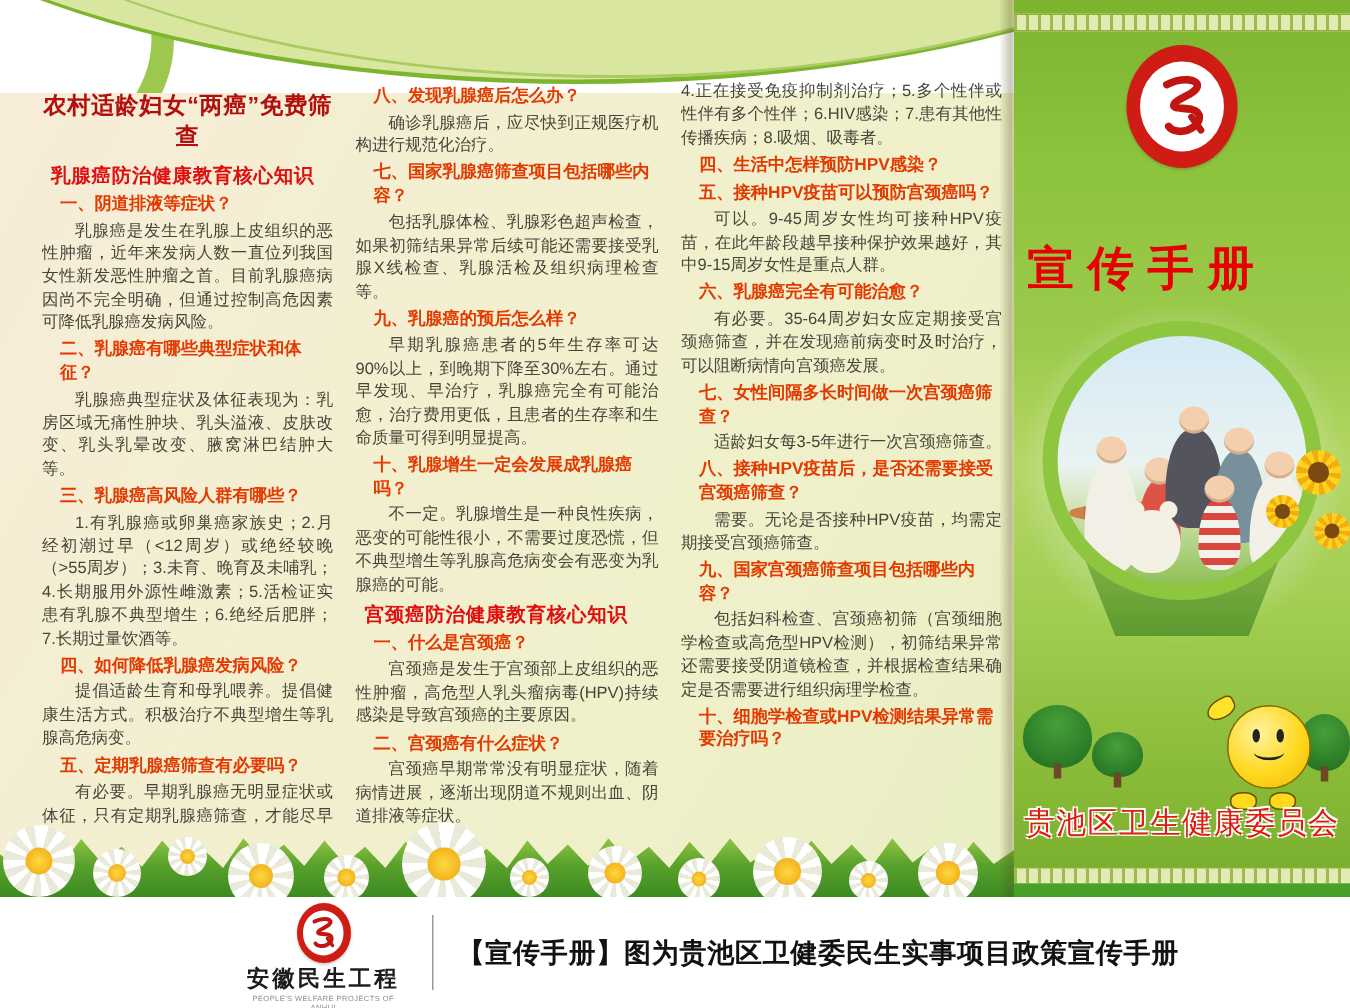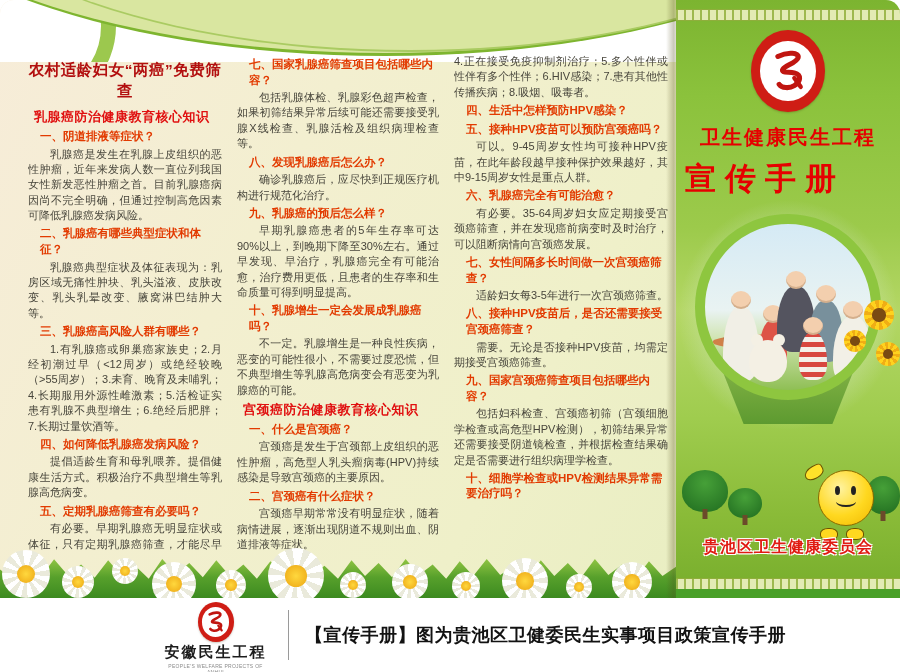--- a/index.html
+++ b/index.html
@@ -1,18 +1,18 @@
 <!DOCTYPE html>
 <html><head>
 <meta charset="utf-8">
 <style>
   * { margin:0; padding:0; box-sizing:border-box; }
   html,body { width:900px; height:672px; }
   body { font-family:"Liberation Sans","DejaVu Sans",sans-serif; background:#fff; overflow:hidden; }
-  .page { position:relative; width:900px; height:672px; background:#fff; overflow:hidden;border-radius:14px; }
+  .page { position:relative; width:900px; height:672px; background:#fff; overflow:hidden; }
 
   
   .pamphlet { position:absolute; left:0; top:0; width:900px; height:598px; overflow:hidden; }
   .inner-bg { position:absolute; left:0; top:0; width:676px; height:598px;
     background:linear-gradient(118deg,#f7ecd9 0%,#f3efd0 38%,#eff0c9 75%,#e9eec2 100%); }
 
   
   .topband { position:absolute; left:0; top:0; width:676px; height:62px; overflow:hidden; background:#fff; }
   .swoosh { position:absolute; left:-140px; top:-152px; width:1050px; height:208px; background:#d9e6a0;
     border-radius:0 0 50% 50% / 0 0 100% 100%; border-bottom:3px solid #7eb52f; }
@@ -94,21 +94,21 @@
   .mascot-eye { position:absolute; top:20px; width:5px; height:9px; border-radius:50%; background:#222; }
   .mascot-eye.l { left:31px; } .mascot-eye.r { left:47px; }
   .mascot-smile { position:absolute; left:32px; top:30px; width:20px; height:11px; border:2px solid #222;
     border-top:none; border-left:none; border-right:none; border-radius:0 0 50% 50%; }
   .mascot-boot { position:absolute; top:62px; width:18px; height:12px; background:#ffd820; border:1.5px solid #6a5200; border-radius:45% 45% 40% 40%; }
   .mascot-boot.l { left:16px; } .mascot-boot.r { left:42px; }
   .mascot-hand { position:absolute; left:0; top:0; width:20px; height:13px; background:#ffe32a; border:1.5px solid #6a5200;
     border-radius:60% 30% 50% 50%; transform:rotate(-28deg); }
 
   .org-lines { position:absolute; left:0; top:536px; width:100%; text-align:center; }
-  .org-line { font-size:16px; font-weight:700; color:#e01b12; letter-spacing:1px; line-height:1.33;
+  .org-line { font-size:20px; font-weight:400; color:#e01b12; letter-spacing:1px; line-height:1.33;
     text-shadow:1px 1px 0 #fff,-1px -1px 0 #fff,1px -1px 0 #fff,-1px 1px 0 #fff; }
 
   
   .footer { position:absolute; left:0; top:598px; width:900px; height:74px; background:#fff; }
   .footer-logo { position:absolute; left:163px; top:4px; width:105px; text-align:center; }
   .footer-emblem { width:36px; height:40px; margin:0 auto; }
   .footer-logo-text { font-size:15px; font-weight:800; color:#1c1c1c; letter-spacing:2px;
     font-family:"Liberation Serif","DejaVu Serif",serif; margin-top:1px; }
   .footer-logo-sub { font-size:5px; color:#8a8a8a; letter-spacing:.3px; margin-top:1px; }
   .footer-divider { position:absolute; left:288px; top:12px; width:1px; height:50px; background:#9a9a9a; }
@@ -152,26 +152,26 @@
         </div>
         <div class="sec">
           <div class="sec-h">五、定期乳腺癌筛查有必要吗？</div>
           <div class="sec-b">有必要。早期乳腺癌无明显症状或体征，只有定期乳腺癌筛查，才能尽早发现，通过及时诊断和规范治疗，可显著提高乳腺癌治愈率，提高生存质量。</div>
         </div>
 
       </div>
 
       <div class="col col2">
         <div class="sec">
+          <div class="sec-h">八、发现乳腺癌后怎么办？</div>
+          <div class="sec-b">确诊乳腺癌后，应尽快到正规医疗机构进行规范化治疗。</div>
+        </div>
+        <div class="sec">
           <div class="sec-h">七、国家乳腺癌筛查项目包括哪些内容？</div>
           <div class="sec-b">包括乳腺体检、乳腺彩色超声检查，如果初筛结果异常后续可能还需要接受乳腺X线检查、乳腺活检及组织病理检查等。</div>
-        </div>
-        <div class="sec">
-          <div class="sec-h">八、发现乳腺癌后怎么办？</div>
-          <div class="sec-b">确诊乳腺癌后，应尽快到正规医疗机构进行规范化治疗。</div>
         </div>
         <div class="sec">
           <div class="sec-h">九、乳腺癌的预后怎么样？</div>
           <div class="sec-b">早期乳腺癌患者的5年生存率可达90%以上，到晚期下降至30%左右。通过早发现、早治疗，乳腺癌完全有可能治愈，治疗费用更低，且患者的生存率和生命质量可得到明显提高。</div>
         </div>
         <div class="sec">
           <div class="sec-h">十、乳腺增生一定会发展成乳腺癌吗？</div>
           <div class="sec-b">不一定。乳腺增生是一种良性疾病，恶变的可能性很小，不需要过度恐慌，但不典型增生等乳腺高危病变会有恶变为乳腺癌的可能。</div>
         </div>
         <div class="col-subtitle">宫颈癌防治健康教育核心知识</div>
@@ -241,21 +241,20 @@
 
       <div class="emblem cover-emblem">
         <div class="emblem-inner">
           <svg width="38" height="46" viewBox="0 0 60 70">
             <path d="M14 12 C30 4 48 6 46 14 C44 22 26 26 22 32 C18 38 30 36 40 38 C52 41 50 52 40 58 C32 63 20 62 16 56" fill="none" stroke="#c01510" stroke-width="8" stroke-linecap="round"></path>
             <path d="M40 46 L50 60" fill="none" stroke="#c01510" stroke-width="7" stroke-linecap="round"></path>
           </svg>
         </div>
       </div>
 
-      <div class="cover-title1">卫生健康民生工程</div>
       <div class="cover-title2">宣传手册</div>
 
       <div class="glow"></div>
 
       <div class="photo-skirt"></div>
 
       <div class="photo-ring">
         <div class="blanket"></div>
         <div class="person" style="left:18px; top:82px; width:36px; height:76px; background:#f1efe6;"></div>
         <div class="person" style="left:54px; top:96px; width:28px; height:54px; background:#dd5446;"></div>

